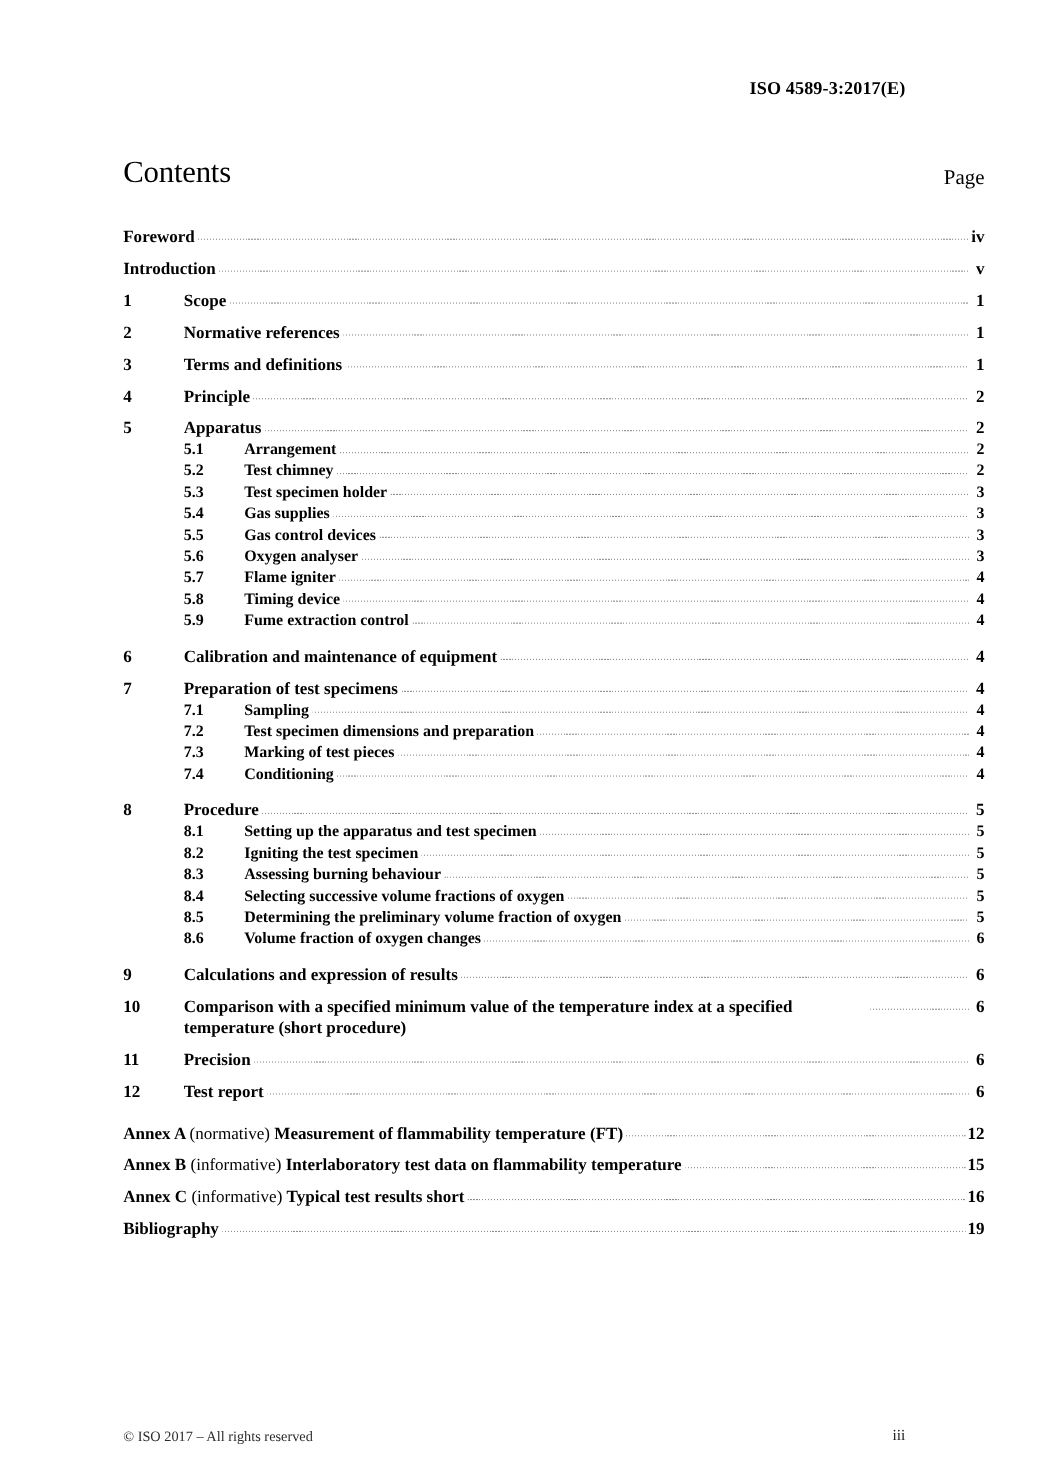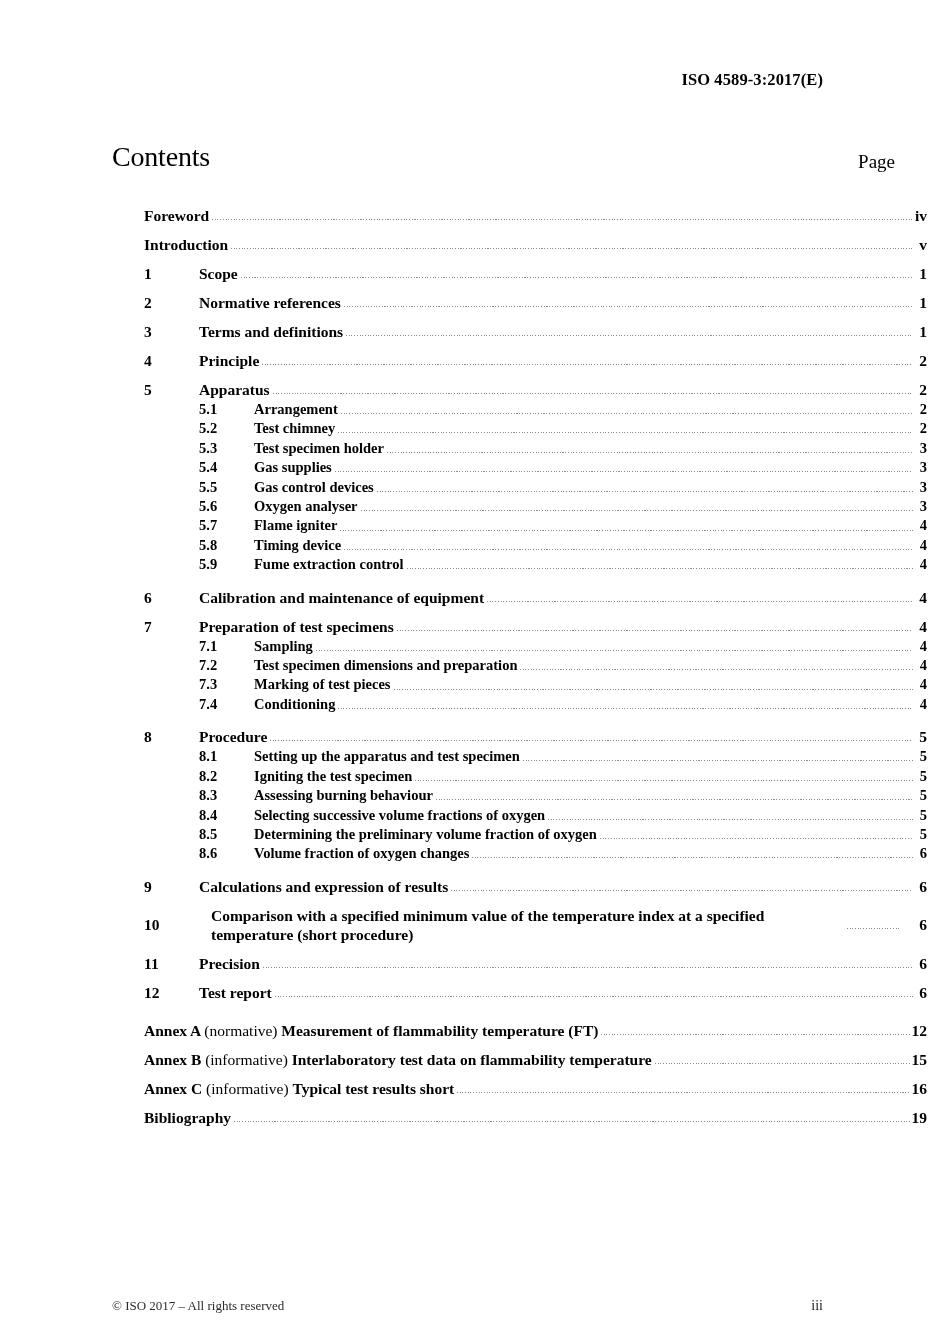--- a/index.html
+++ b/index.html
@@ -60,23 +60,22 @@
   
   .toc {
     position: absolute;
     left: 112px;
     top: 185px;
     width: 783px;
   }
 
   .toc-row {
     display: flex;
-    align-items: center;
+    align-items: flex-start;
     width: 100%;
-    margin-left: 32px;
   }
 
   
   .lvl1 {
     font-size: 15.5px;
     font-weight: bold;
     line-height: 19px;
     padding-top: 9px;
     padding-bottom: 1px;
   }
@@ -136,21 +135,20 @@
     flex: 0 0 auto;
     text-align: right;
     min-width: 14px;
     padding-left: 2px;
     white-space: nowrap;
   }
 
   
   .toc-row.twoline {
     flex-wrap: wrap;
-    gap: 12px;
   }
   .toc-row.twoline .label.wrap {
     max-width: 624px;
   }
 
   
   .gap-sm { height: 4px; }
   .gap-md { height: 9px; }
 
   

